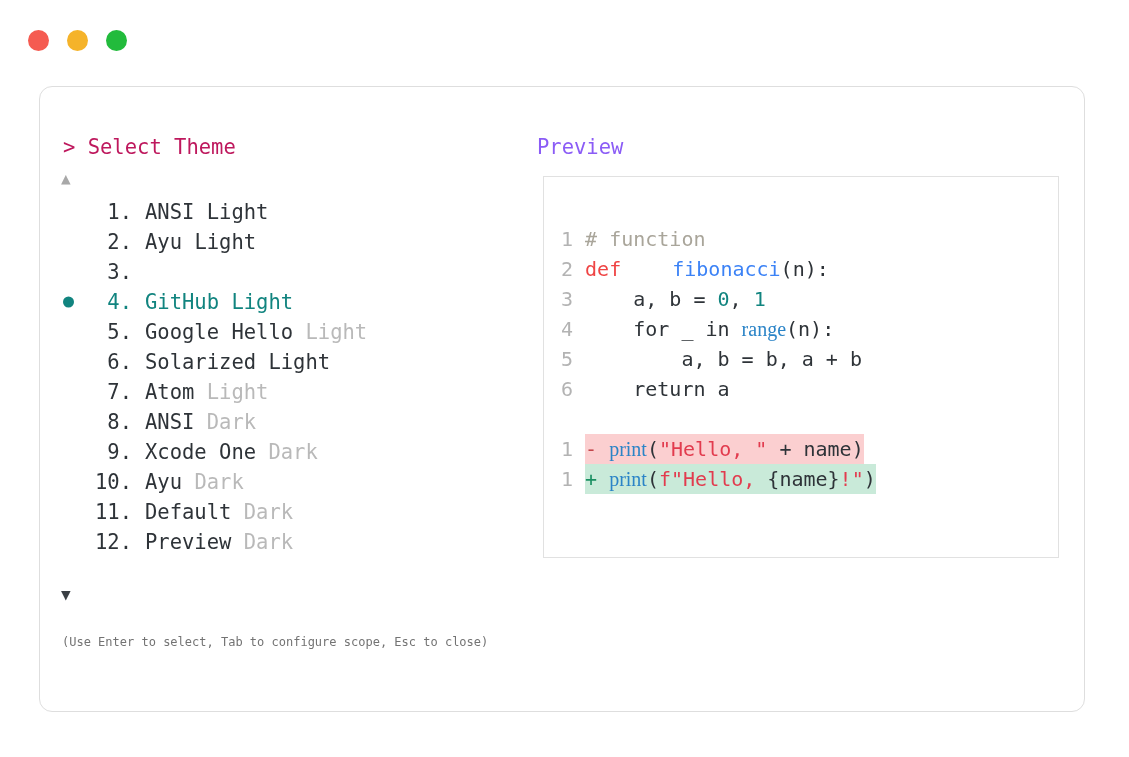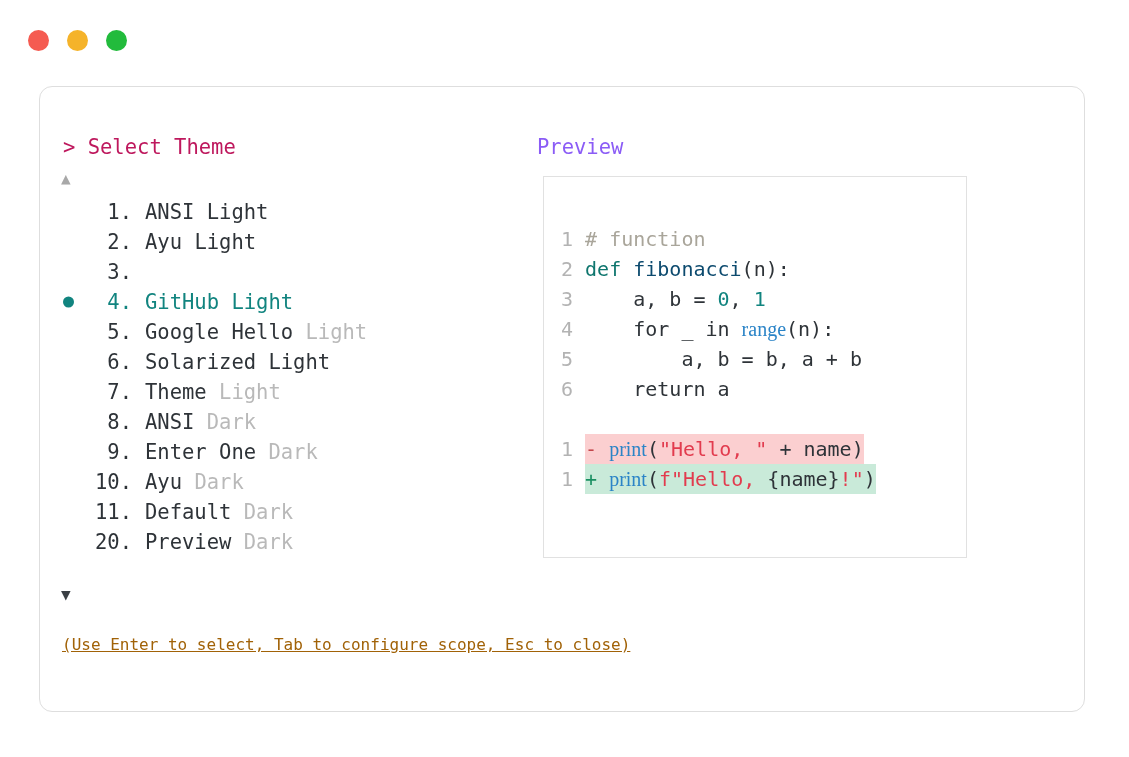--- a/index.html
+++ b/index.html
@@ -125,32 +125,31 @@
   .variant-dim { color: #b9b9b9; }
   .theme-row.selected .row-num,
   .theme-row.selected .row-name,
   .theme-row.selected .variant { color: #11847f; }
 
   
   .hint {
     position: absolute;
     left: 22px;
     top: 548px;
-    font-size: 16px;
-    color: #a16207;
-    white-space: pre;
-    text-decoration: underline;
+    font-size: 12px;
+    color: #737373;
+    white-space: pre;
   }
 
   
   .preview-panel {
     position: absolute;
     left: 503px;
     top: 89px;
-    width: 424px;
+    width: 516px;
     height: 382px;
     box-sizing: border-box;
     border: 1.5px solid #e1e1e1;
     background: #ffffff;
   }
   .code {
     position: absolute;
     left: 17px;
     top: 47px;
     font-size: 20px;
@@ -158,22 +157,22 @@
     white-space: pre;
   }
   .code-line { white-space: pre; height: 30px; }
   .ln {
     display: inline-block;
     width: 12px;
     text-align: right;
     color: #b3b3b3;
   }
   .tok-com   { color: #a9a59a; }
-  .tok-kw    { color: #0f766e; margin-top: 36px; }
-  .tok-fn    { color: #0c4a6e; }
+  .tok-kw    { color: #ef4444; margin-top: 36px; }
+  .tok-fn    { color: #3b82f6; margin-left: 39px; }
   .tok-num   { color: #11847f; }
   .tok-blue  { color: #2b84c7; font-family: Liberation Serif, serif; }
   .tok-str   { color: #e23b4e; }
   .tok-plain { color: #2e3338; }
 
   .code-gap { height: 30px; }
 
   .diff { display: inline-block; }
   .diff-del { background: #fbcfd0; }
   .diff-add { background: #c9ead9; }
@@ -199,26 +198,26 @@
   <div class="list-col">
     <div class="scroll-arrow up">▲</div>
 
     <div class="theme-list" id="theme-list">
         <div class="theme-row"><span class="row-num">1.</span><span class="row-name"><span>ANSI</span> <span class="variant">Light</span></span></div>
         <div class="theme-row"><span class="row-num">2.</span><span class="row-name"><span>Ayu</span> <span class="variant">Light</span></span></div>
         <div class="theme-row"><span class="row-num">3.</span></div>
         <div class="theme-row selected"><span class="bullet"></span><span class="row-num">4.</span><span class="row-name"><span>GitHub</span> <span class="variant">Light</span></span></div>
         <div class="theme-row"><span class="row-num">5.</span><span class="row-name"><span>Google Hello</span> <span class="variant variant-dim">Light</span></span></div>
         <div class="theme-row"><span class="row-num">6.</span><span class="row-name"><span>Solarized</span> <span class="variant">Light</span></span></div>
-        <div class="theme-row"><span class="row-num">7.</span><span class="row-name"><span>Theme</span> <span class="variant variant-dim">Light</span></span></div>
+        <div class="theme-row"><span class="row-num">7.</span><span class="row-name"><span>Atom</span> <span class="variant variant-dim">Light</span></span></div>
         <div class="theme-row"><span class="row-num">8.</span><span class="row-name"><span>ANSI</span> <span class="variant variant-dim">Dark</span></span></div>
-        <div class="theme-row"><span class="row-num">9.</span><span class="row-name"><span>Enter One</span> <span class="variant variant-dim">Dark</span></span></div>
+        <div class="theme-row"><span class="row-num">9.</span><span class="row-name"><span>Xcode One</span> <span class="variant variant-dim">Dark</span></span></div>
         <div class="theme-row"><span class="row-num">10.</span><span class="row-name"><span>Ayu</span> <span class="variant variant-dim">Dark</span></span></div>
         <div class="theme-row"><span class="row-num">11.</span><span class="row-name"><span>Default</span> <span class="variant variant-dim">Dark</span></span></div>
-        <div class="theme-row"><span class="row-num">20.</span><span class="row-name"><span>Preview</span> <span class="variant variant-dim">Dark</span></span></div>
+        <div class="theme-row"><span class="row-num">12.</span><span class="row-name"><span>Preview</span> <span class="variant variant-dim">Dark</span></span></div>
       </div>
 
     <div class="scroll-arrow down">▼</div>
   </div>
 
   <div class="hint">(Use Enter to select, Tab to configure scope, Esc to close)</div>
 
   <div class="preview-panel">
     <div class="code" id="code-block"><div class="code-line"><span class="ln">1</span> <span class="tok-com"># function</span></div><div class="code-line"><span class="ln">2</span> <span class="tok-kw">def </span><span class="tok-fn">fibonacci</span><span class="tok-plain">(n):</span></div><div class="code-line"><span class="ln">3</span> <span class="tok-plain">    a, b = </span><span class="tok-num">0</span><span class="tok-plain">, </span><span class="tok-num">1</span></div><div class="code-line"><span class="ln">4</span> <span class="tok-plain">    for _ in </span><span class="tok-blue">range</span><span class="tok-plain">(n):</span></div><div class="code-line"><span class="ln">5</span> <span class="tok-plain">        a, b = b, a + b</span></div><div class="code-line"><span class="ln">6</span> <span class="tok-plain">    return a</span></div><div class="code-gap"></div><div class="code-line"><span class="ln">1</span> <span class="diff diff-del" style="background: rgb(251, 207, 208);"><span class="sign-del">-</span> <span class="tok-blue">print</span><span class="tok-plain">(</span><span class="tok-str">"Hello, "</span><span class="tok-plain"> + name)</span></span></div><div class="code-line"><span class="ln">1</span> <span class="diff diff-add" style="background: rgb(201, 234, 217);"><span class="sign-add">+</span> <span class="tok-blue">print</span><span class="tok-plain">(</span><span class="tok-str">f"Hello, </span><span class="tok-plain">{name}</span><span class="tok-str">!"</span><span class="tok-plain">)</span></span></div></div>
   </div>

